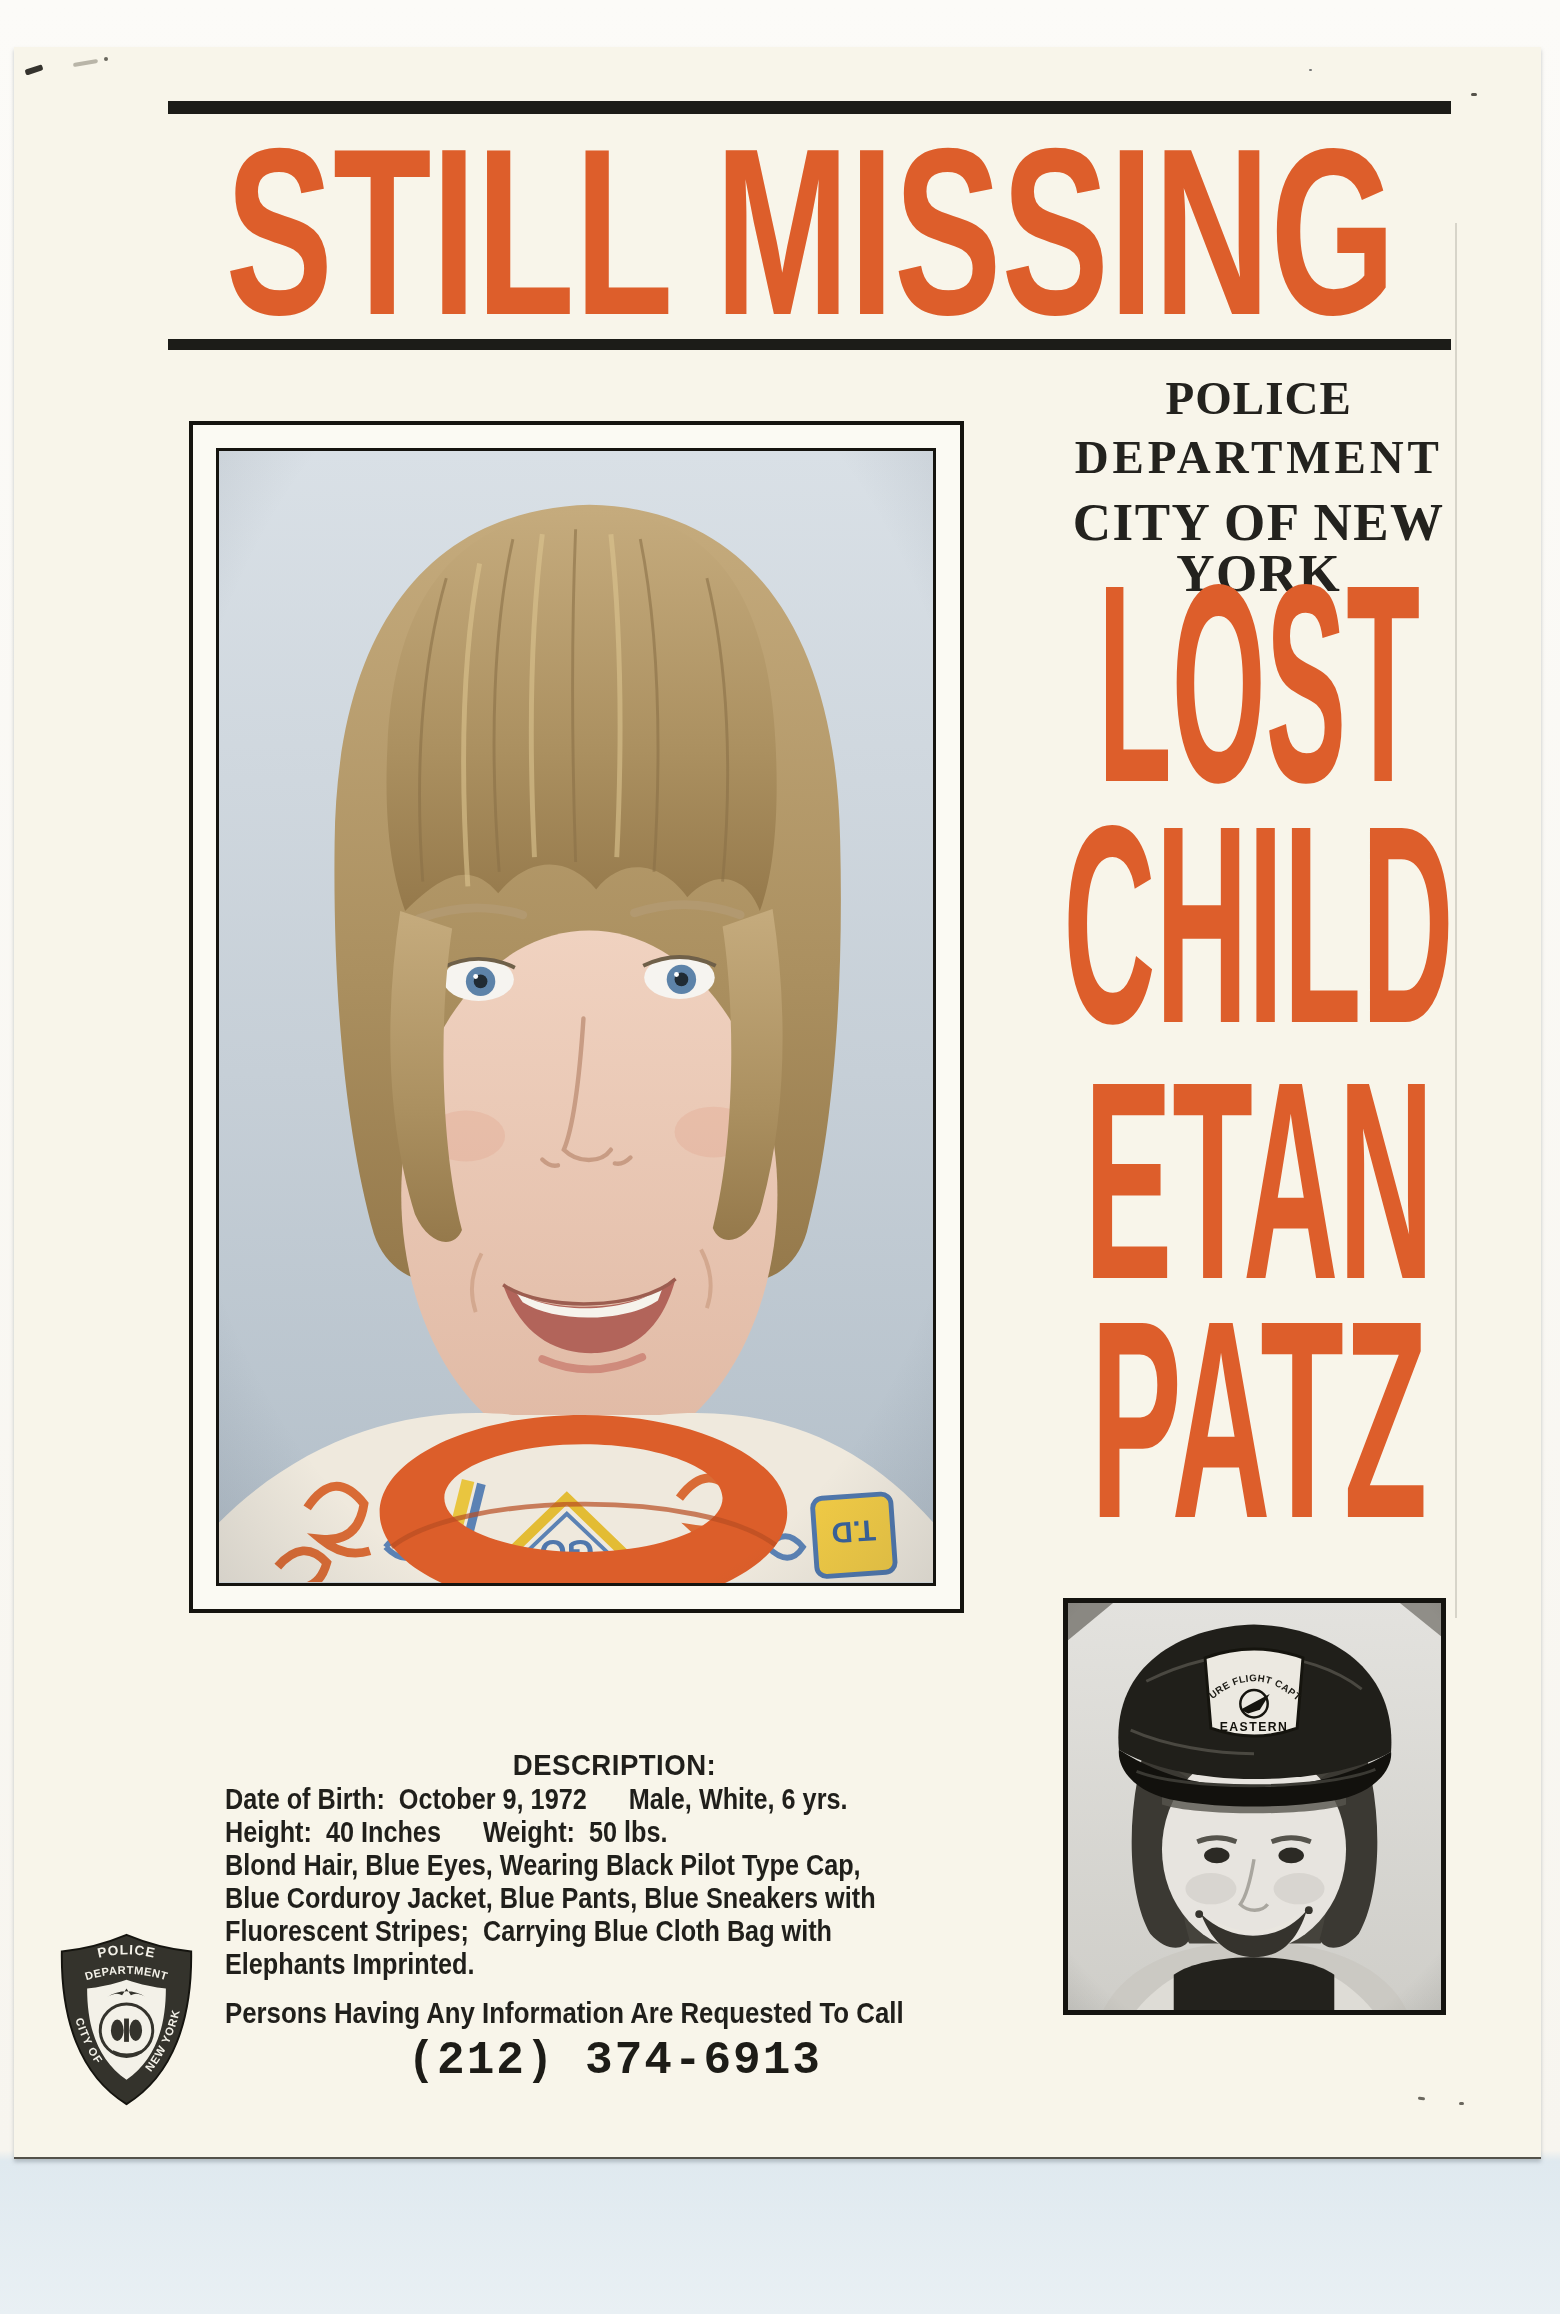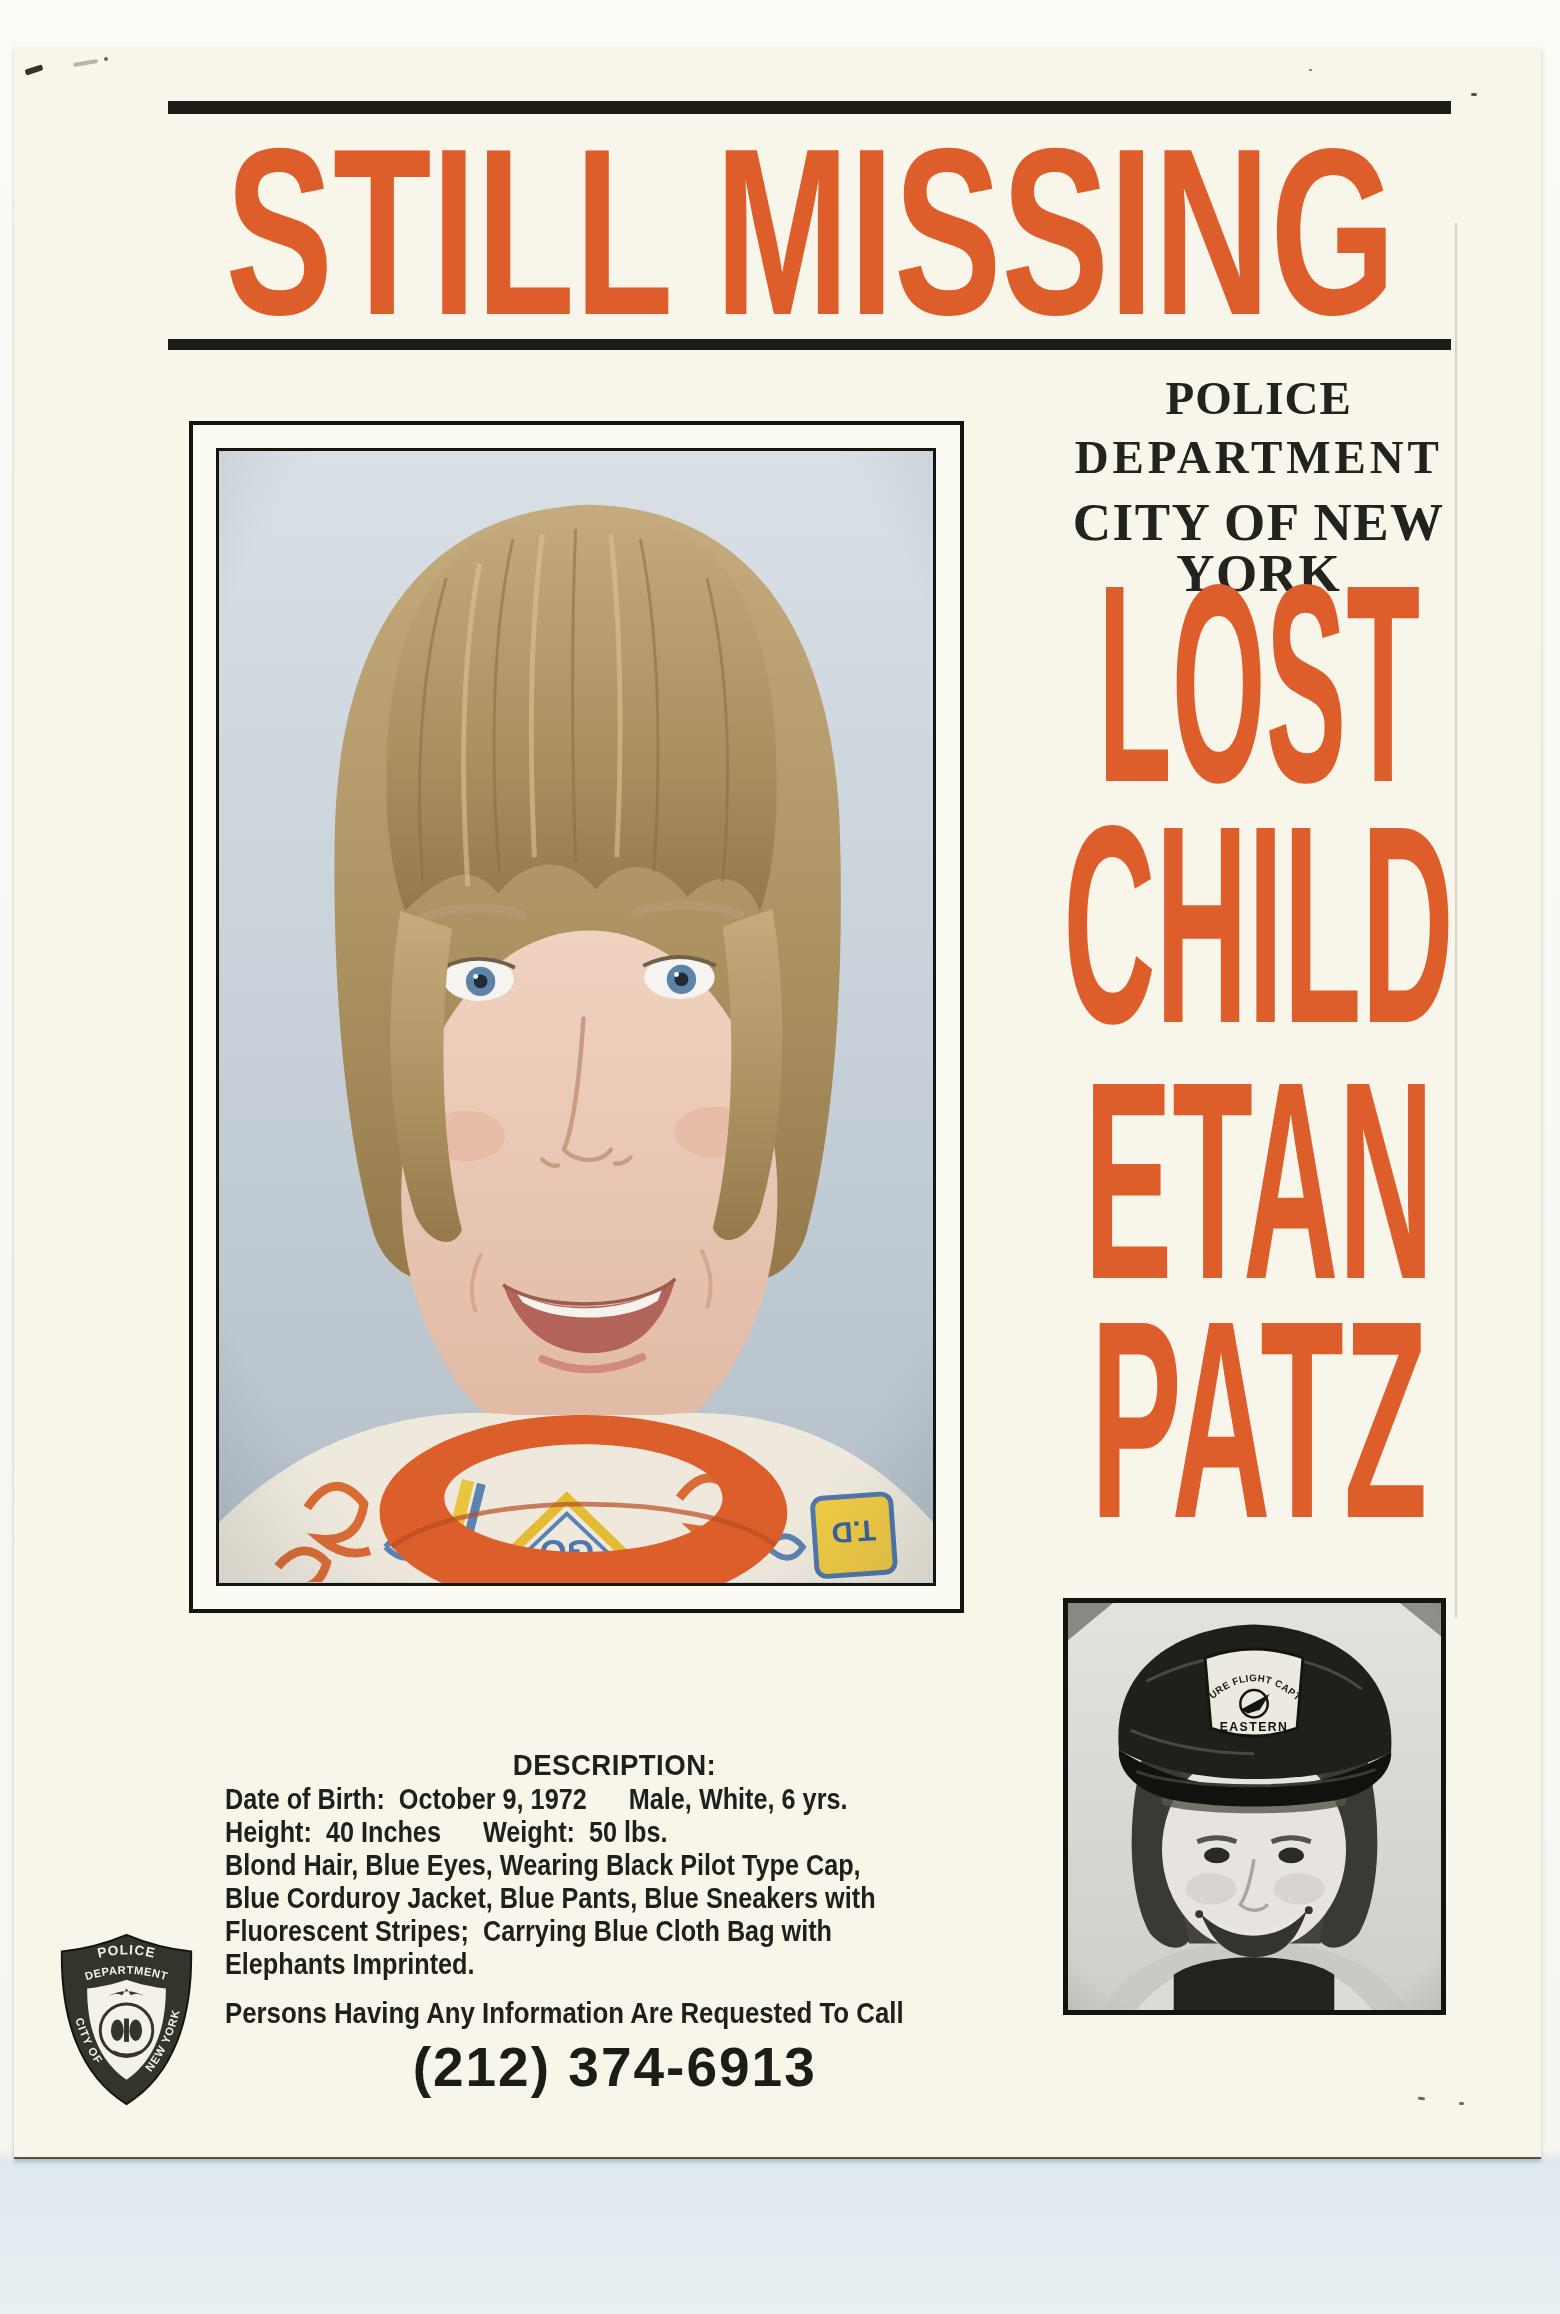--- a/index.html
+++ b/index.html
@@ -40,21 +40,21 @@
   .mline{height:45px;}
   .mline .sqz{font-size:36px;transform:scaleX(.84);}
   #description-heading{left:211px;top:1701px;width:780px;text-align:center;}
   #description-heading .sqz{font-size:30px;transform:scaleX(.92);transform-origin:50% 50%;letter-spacing:0.5px;}
   #desc-block{left:211px;top:1736px;width:878px;}
   .dline{height:33px;}
   .dline .sqz{font-size:29px;transform:scaleX(.87);}
   #persons-line{left:211px;top:1949px;width:878px;}
   #persons-line .sqz{font-size:30px;transform:scaleX(.86);}
   #phone-line{left:211px;top:1988px;width:780px;text-align:center;}
-  #phone-line .phone{font-family:Liberation Sans, sans-serif;font-weight:bold;font-size:55px;letter-spacing:2px;color:#1d1c17;white-space:pre;}
+  #phone-line .phone{font-family:Liberation Mono, monospace;font-weight:bold;font-size:46px;letter-spacing:2px;color:#1d1c17;white-space:pre;}
   #badge{left:42px;top:1884px;width:141px;height:177px;}
   .scan-mark{position:absolute;background:#35332e;border-radius:2px;}
   #crease{left:1441px;top:176px;width:2px;height:1395px;background:rgba(160,158,148,.38);}
 </style>
 </head>
 <body>
 
 <div id="stage">
   <div id="poster">
 

